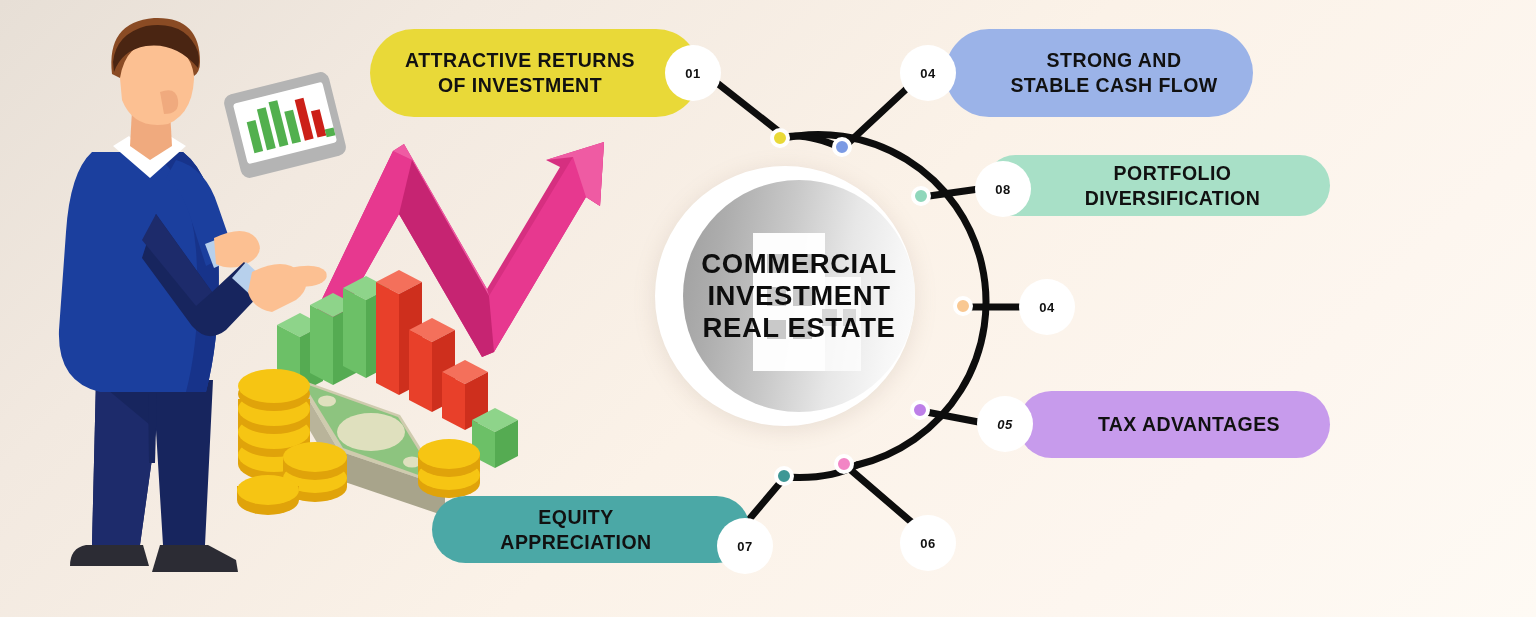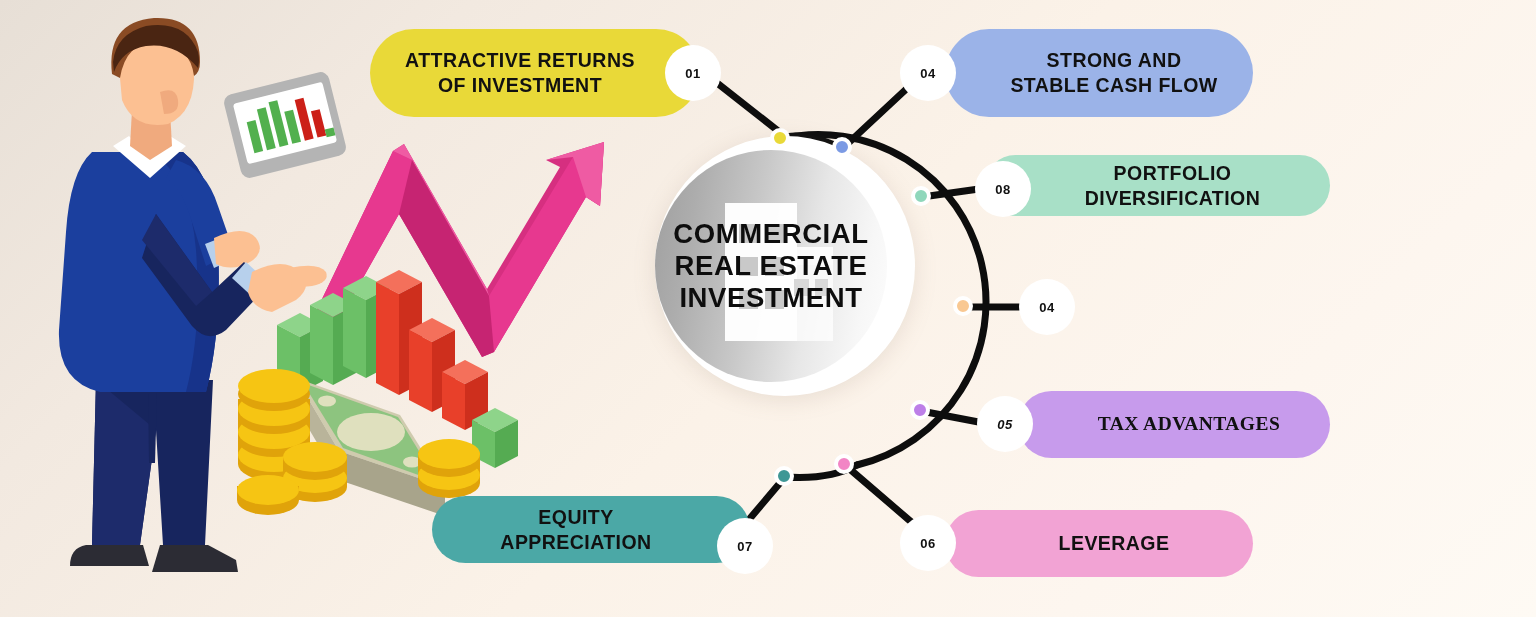--- a/index.html
+++ b/index.html
@@ -19,26 +19,26 @@
 
   
   #illustration { position:absolute; left:0; top:0; width:660px; height:617px; }
 
   
   #connectors { position:absolute; left:0; top:0; width:1536px; height:617px; }
 
   
   .hub {
     position:absolute;
-    left:655px; top:136px;
+    left:655px; top:166px;
     width:260px; height:260px;
     border-radius:50%;
     background:#ffffff;
     box-shadow:0 4px 22px rgba(150,130,110,.18);
-    display:flex; align-items:center; justify-content:flex-start;
+    display:flex; align-items:center; justify-content:flex-end;
   }
   .hub-inner {
     position:relative;
     width:232px; height:232px;
     border-radius:50%;
     background:linear-gradient(100deg,#9e9e9e 0%,#adadad 18%,#c8c8c8 42%,#e7e7e7 66%,#f7f7f7 86%,#fdfdfd 100%);
     overflow:hidden;
     display:flex; align-items:center; justify-content:center;
   }
   .hub-bldg { position:absolute; left:50%; top:50%; transform:translate(-50%,-50%); opacity:.96; }
@@ -267,46 +267,43 @@
         <rect x="70" y="33" width="19" height="19" fill="#c9c9c9"></rect>
         <rect x="44" y="66" width="19" height="19" fill="#c9c9c9"></rect>
         <rect x="70" y="66" width="19" height="19" fill="#c9c9c9"></rect>
         <rect x="44" y="99" width="19" height="19" fill="#c9c9c9"></rect>
         <rect x="70" y="99" width="19" height="19" fill="#c9c9c9"></rect>
         <rect x="99" y="88" width="15" height="17" fill="#d8d8d8"></rect>
         <rect x="120" y="88" width="13" height="17" fill="#d8d8d8"></rect>
       </svg>
       <div class="hub-text">
         <div>COMMERCIAL</div>
+        <div>INVESTMENT</div>
         <div>REAL ESTATE</div>
-        <div>INVESTMENT</div>
       </div>
     </div>
   </div>
 
   <div class="pill rt" id="pill0" style="left: 370px; top: 29px; width: 330px; height: 88px; background: rgb(233, 217, 56);">
     <span>ATTRACTIVE RETURNS OF INVESTMENT</span>
   </div>
 
   <div class="pill lt" id="pill1" style="left: 945px; top: 29px; width: 308px; height: 88px; background: rgb(155, 179, 232);">
     <span>STRONG AND STABLE CASH FLOW</span>
   </div>
 
   <div class="pill lt" id="pill2" style="left: 985px; top: 155px; width: 345px; height: 61px; background: rgb(168, 224, 199);">
     <span>PORTFOLIO DIVERSIFICATION</span>
   </div>
 
 
-  <div class="pill lt" id="pill4" style="left: 1018px; top: 391px; width: 312px; height: 67px; background: rgb(199, 155, 236); font-family: Liberation Serif, serif;">
+  <div class="pill lt" id="pill4" style="left: 1018px; top: 391px; width: 312px; height: 67px; background: rgb(199, 155, 236);">
     <span>TAX ADVANTAGES</span>
   </div>
 
-  <div class="pill lt" id="pill5" style="left: 945px; top: 510px; width: 308px; height: 67px; background: rgb(242, 163, 212);">
-    <span>LEVERAGE</span>
-  </div>
 
   <div class="pill rt" id="pill6" style="left: 432px; top: 496px; width: 318px; height: 67px; background: rgb(75, 168, 166);">
     <span>EQUITY APPRECIATION</span>
   </div>
 
   <div class="badge" style="left:665px; top:45px;">01</div>
   <div class="badge" style="left:900px; top:45px;">04</div>
   <div class="badge" style="left:975px; top:161px;">08</div>
   <div class="badge" style="left:1019px; top:279px;">04</div>
   <div class="badge" style="left:977px; top:396px;font-style:italic;">05</div>

